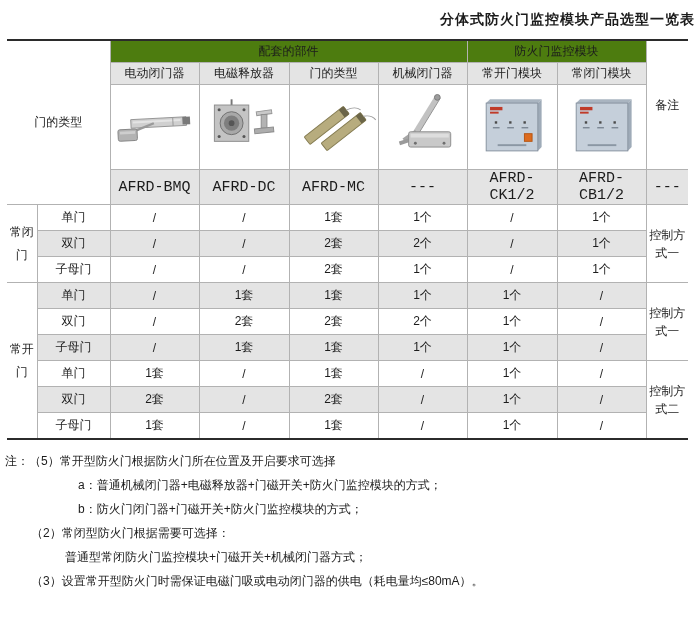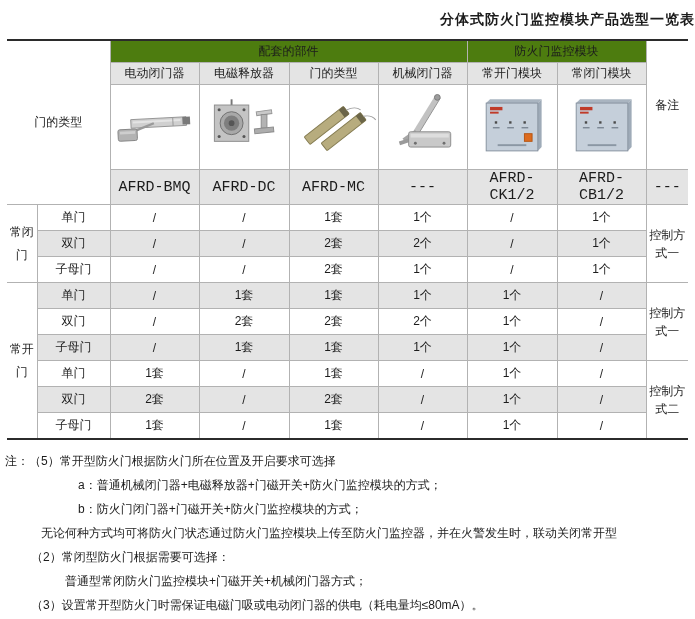--- a/index.html
+++ b/index.html
@@ -266,17 +266,16 @@
     <td class="d">1个</td>
     <td class="d">/</td>
   </tr>
 </tbody>
   </table>
 
 <div class="notes">
   <div class="note ln1">注：（5）常开型防火门根据防火门所在位置及开启要求可选择</div>
   <div class="note ln2">a：普通机械闭门器+电磁释放器+门磁开关+防火门监控模块的方式；</div>
   <div class="note ln3">b：防火门闭门器+门磁开关+防火门监控模块的方式；</div>
-  <div class="note ln4">无论何种方式均可将防火门状态通过防火门监控模块上传至防火门监控器，并在火警发生时，联动关闭常开型</div>
   <div class="note ln6">（2）常闭型防火门根据需要可选择：</div>
   <div class="note ln7">普通型常闭防火门监控模块+门磁开关+机械闭门器方式；</div>
   <div class="note ln8">（3）设置常开型防火门时需保证电磁门吸或电动闭门器的供电（耗电量均≤80mA）。</div>
 </div>
 
 </body></html>

